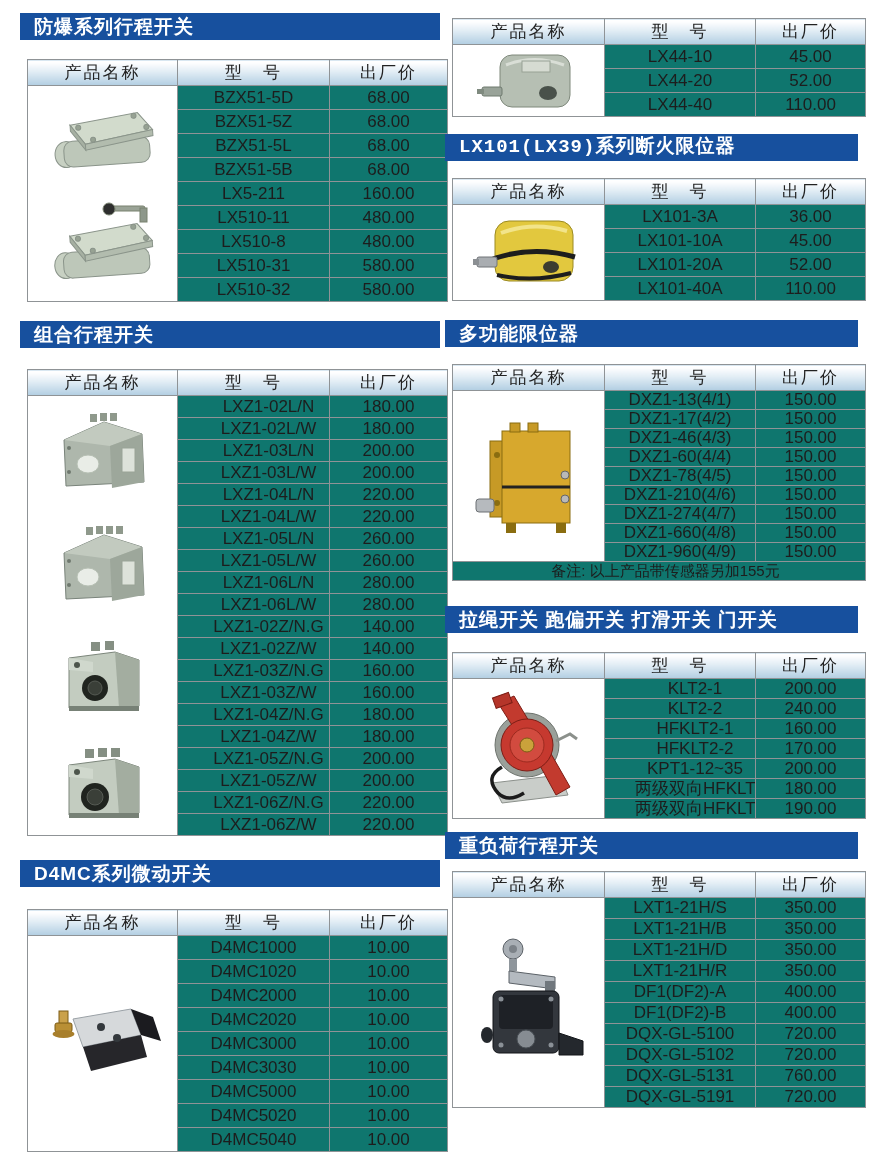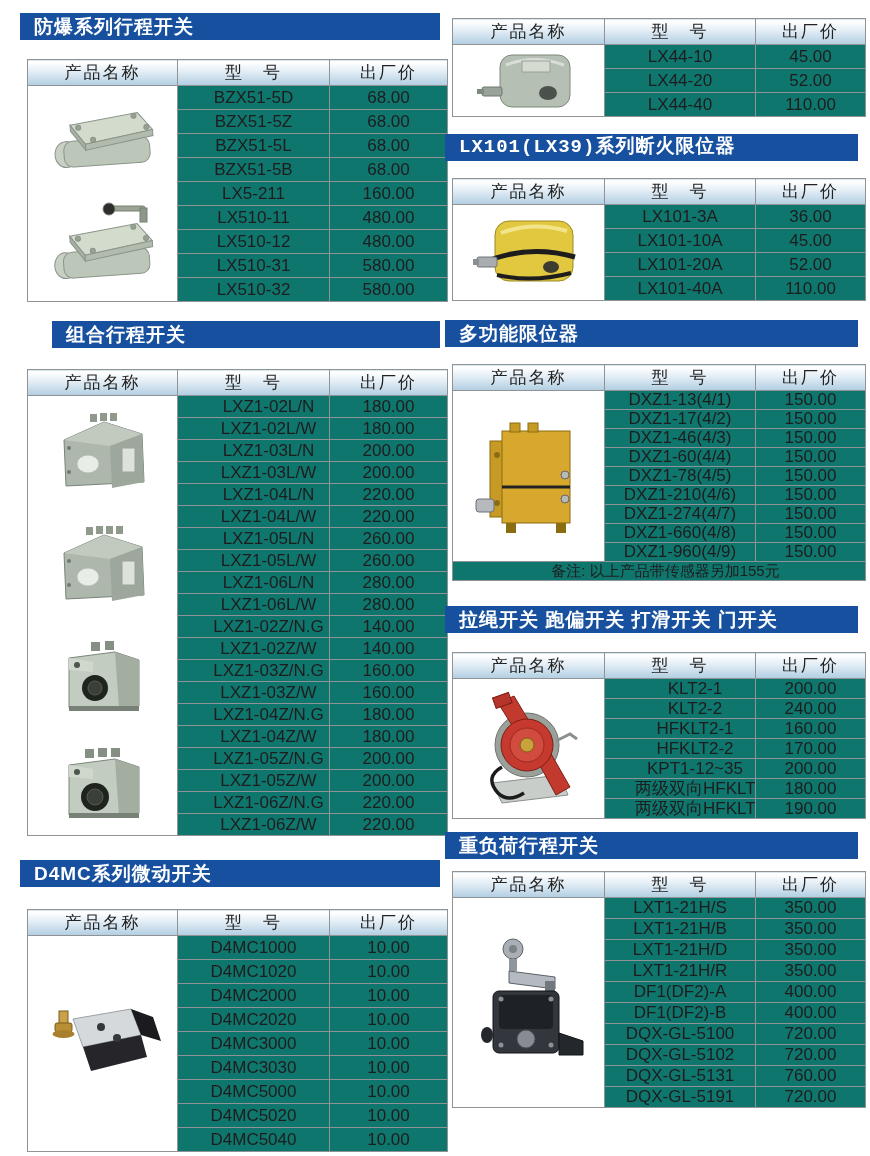--- a/index.html
+++ b/index.html
@@ -111,34 +111,34 @@
           </tr>
           <tr>
             <td class="model">LX5-211</td>
             <td class="price">160.00</td>
           </tr>
           <tr>
             <td class="model">LX510-11</td>
             <td class="price">480.00</td>
           </tr>
           <tr>
-            <td class="model">LX510-12</td>
+            <td class="model">LX510-8</td>
             <td class="price">480.00</td>
           </tr>
           <tr>
             <td class="model">LX510-31</td>
             <td class="price">580.00</td>
           </tr>
           <tr>
             <td class="model">LX510-32</td>
             <td class="price">580.00</td>
           </tr>
         </tbody>
       </table>
-      <div class="banner" style="margin-top: 19px; margin-left: 32px;"><span>组合行程开关</span></div>
+      <div class="banner" style="margin-top: 19px;"><span>组合行程开关</span></div>
       <table class="ptable rh22 model-left" style="margin-top: 21px;">
         <colgroup>
           <col style="width: 150px;">
           <col style="width: 152px;">
           <col style="width: 118px;">
         </colgroup>
         <thead>
           <tr>
             <th>产品名称</th>
             <th>型　号</th>

